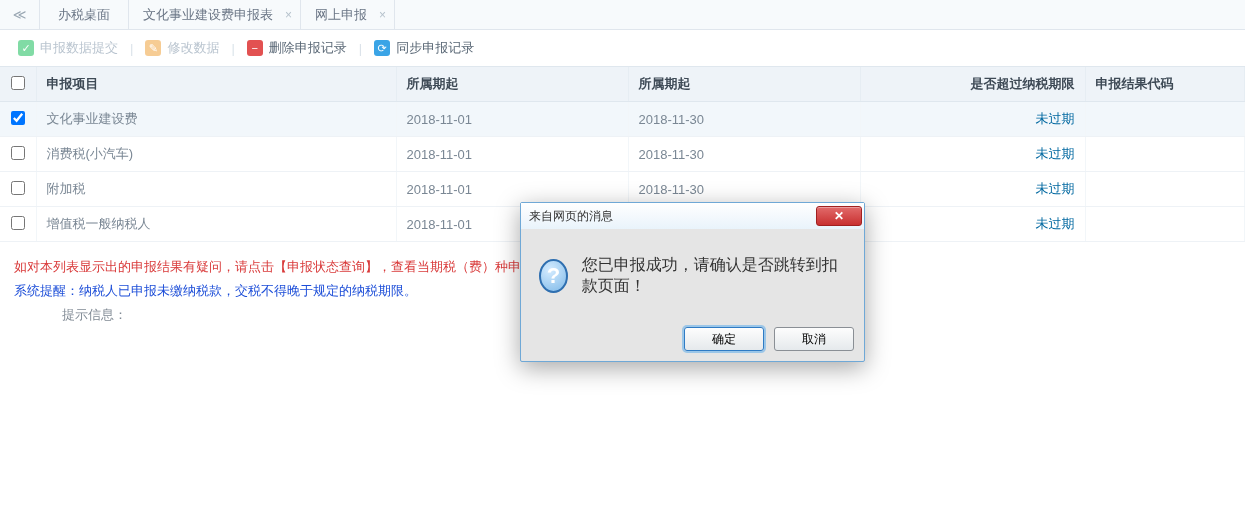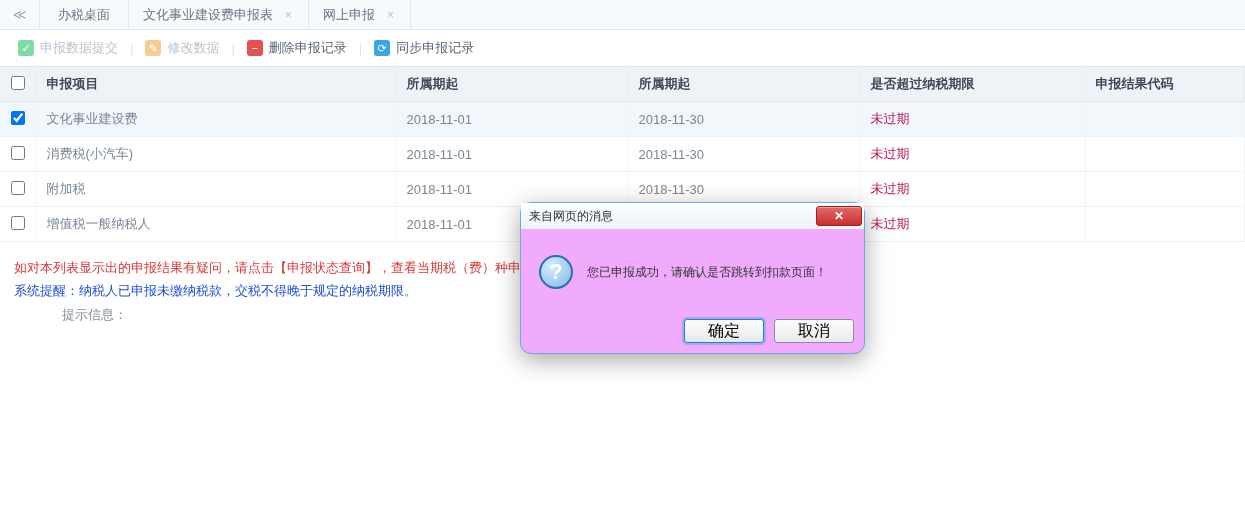--- a/index.html
+++ b/index.html
@@ -25,21 +25,21 @@
     height: 100%;
     display: flex;
     align-items: center;
     justify-content: center;
     color: #9aa7b3;
     border-right: 1px solid #e0e6ed;
     cursor: pointer;
   }
   .tab {
     height: 100%;
-    padding: 0 16px 0 14px;
+    padding: 0 8px 0 14px;
     display: flex;
     align-items: center;
     border-right: 1px solid #e0e6ed;
     color: #6a7585;
     cursor: pointer;
     position: relative;
     gap: 6px;
   }
   .tab.simple { padding: 8px 18px; }
   .tab .close-x { color:#b6c2cc; font-size:12px; margin-left:6px; }
@@ -82,36 +82,36 @@
     font-weight: bold;
   }
   tbody td {
     border-bottom:1px solid #eef2f6;
     border-right:1px solid #f2f6f9;
     padding:8px 10px;
     color:#7a8794;
   }
   tbody tr.sel td { background:#f2f7fb; }
   .col-chk { width:36px; text-align:center; }
-  .col-tax { text-align:left; }
-  .status-ok { color:#be185d; }
+  .col-tax { text-align:right; }
+  .status-ok { color:#0369a1; }
   .notes { padding:14px; line-height:1.8; }
-  .note-red  { color:#d93a3a; }
+  .note-red  { color:#d93a3a;font-family:Liberation Mono, monospace; }
   .note-blue { color:#1d4ed8; }
   .note-gray { color:#808a94;margin-left:48px; }
 
   
   .dialog {
     position:absolute;
     left:520px; top:202px;
     width:345px;
     border:1px solid #6fa8d6;
-    background:#f0abfc;
+    background:#e5e5e5;
     box-shadow:0 6px 24px rgba(0,0,0,.35);
-    border-radius:11px;
+    border-radius:2px;
   }
   .dlg-title {
     height:26px;
     display:flex; align-items:center; justify-content:space-between;
     padding:0 0 0 8px;
     background:linear-gradient(#ffffff,#e9f3fb);
     font-size:12px;
     color:#333;
   }
   .dlg-close {
@@ -129,31 +129,31 @@
     display:flex; align-items:center; gap:14px;
     padding:26px 18px 22px 18px;
   }
   .dlg-qmark {
     width:34px; height:34px; border-radius:50%;
     border:2px solid #2f6fb0;
     background:radial-gradient(circle at 35% 30%, #d5ecff, #7fb9e8);
     color:#fff; font-weight:bold; font-size:22px;
     display:flex; align-items:center; justify-content:center;
   }
-  .dlg-msg { color:#333; font-size:12px; }
+  .dlg-msg { color:#333; font-size:16px; }
   .dlg-bbar {
     display:flex; justify-content:flex-end; gap:10px;
     padding:8px 10px 10px;
   }
   .dlg-btn {
     min-width:80px; height:24px;
     border:1px solid #8a8f95;
     background:linear-gradient(#fdfdfd,#e5e9ec);
     border-radius:3px;
-    font-size:16px;
+    font-size:12px;
     cursor:pointer;
   }
   .dlg-btn.primary {
     border-color:#2f7bc4;
     box-shadow:0 0 0 2px rgba(82,168,236,.5);
   }
 
   input[type=checkbox]{ width:14px; height:14px; }
 </style>
 </head>

